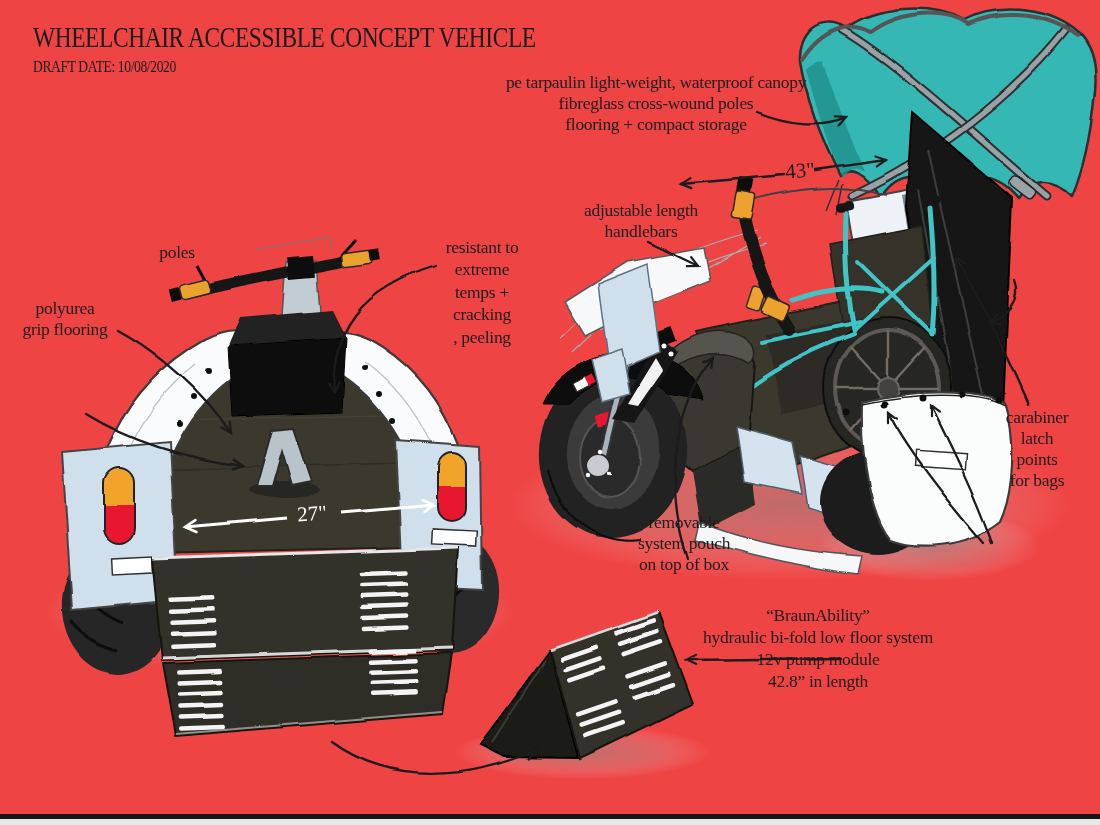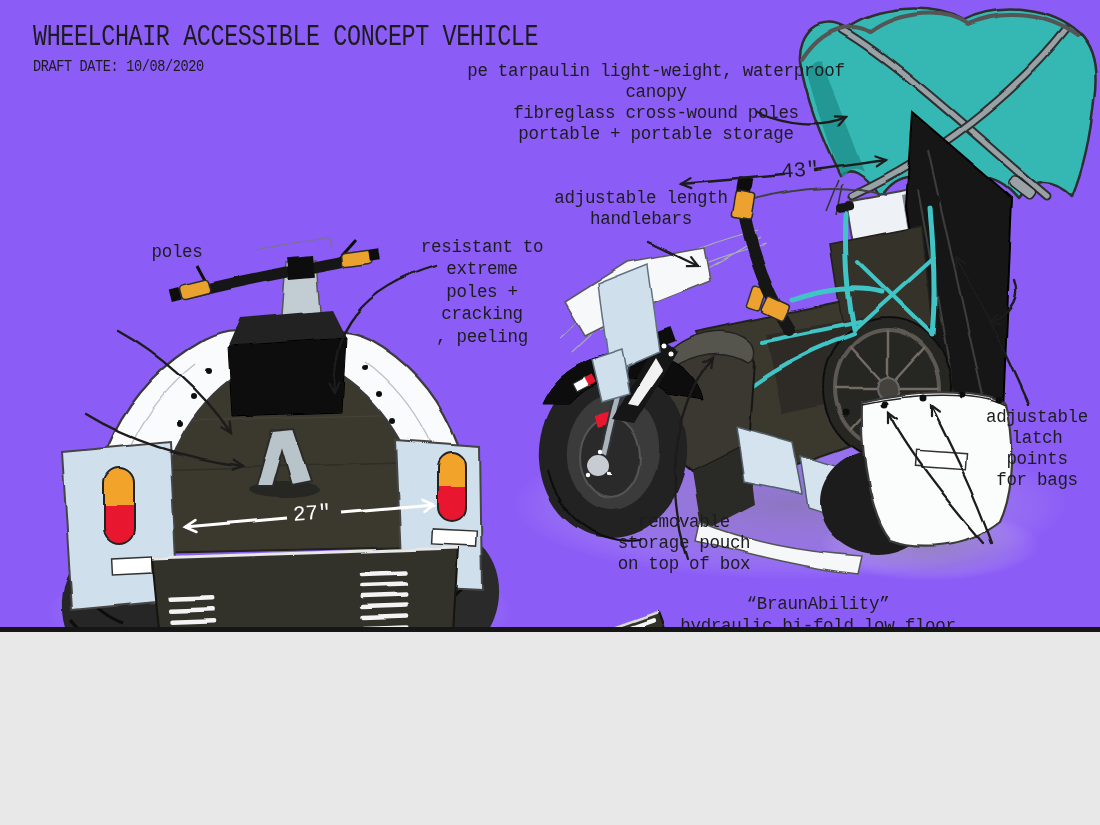--- a/index.html
+++ b/index.html
@@ -1,17 +1,17 @@
 <!DOCTYPE html>
 <html><head>
 <meta charset="utf-8">
 <style>
   html,body{margin:0;padding:0;background:#e8e8e8;}
-  #app{position:relative;width:1100px;height:632px;background:#8b5cf6;overflow:hidden;
-       font-family:Liberation Mono, monospace;}
+  #app{position:relative;width:1100px;height:819px;background:#ef4444;overflow:hidden;
+       font-family:Liberation Serif, serif;}
   #art{position:absolute;left:0;top:0;width:1100px;height:825px;}
   .title{position:absolute;left:33px;top:20px;font-size:30px;font-weight:400;color:#1b1b1b;
          transform:scaleX(.78);transform-origin:0 0;letter-spacing:-.5px;white-space:nowrap;}
   .draft{position:absolute;left:33px;top:57px;font-size:17px;font-weight:400;color:#1b1b1b;
          transform:scaleX(.8);transform-origin:0 0;letter-spacing:-.5px;white-space:nowrap;}
   .lbl{position:absolute;transform:translate(-50%,-50%);text-align:center;
        font-size:17.5px;line-height:1.2;color:#1d1d1f;letter-spacing:-.3px;white-space:pre-line;}
   .lh126{line-height:1.26}.lh128{line-height:1.28}.lh125{line-height:1.25}
   .meas{font-size:21px;letter-spacing:0;}
   .white{color:#ffffff;}
@@ -289,36 +289,38 @@
     <path d="M984,543 C940,492 906,448 888,412" marker-end="url(#ah)"></path>
     <path d="M992,543 C974,492 950,444 931,406" marker-end="url(#ah)"></path>
   </g>
 </svg>
 
   <div class="title">WHEELCHAIR ACCESSIBLE CONCEPT VEHICLE</div>
   <div class="draft">DRAFT DATE: 10/08/2020</div>
 
   <div class="lbl" style="left:656px;top:103px">pe tarpaulin light-weight, waterproof canopy
 fibreglass cross-wound poles
-portable + portable storage</div>
+flooring + compact storage</div>
   <div class="lbl meas" style="left:800px;top:171px;transform:translate(-50%,-50%) rotate(-4deg)">43"</div>
-  <div class="lbl" style="left:641px;top:209px">adjustable length
+  <div class="lbl" style="left:641px;top:221px">adjustable length
 handlebars</div>
   <div class="lbl" style="left:177px;top:252px">poles</div>
   <div class="lbl lh128" style="left:482px;top:292px">resistant to
 extreme
-poles +
+temps +
 cracking
 , peeling</div>
+  <div class="lbl" style="left:65px;top:319px">polyurea
+grip flooring</div>
   <div class="lbl meas white" style="left:312px;top:514px;transform:translate(-50%,-50%) rotate(-4deg)">27"</div>
-  <div class="lbl" style="left:1037px;top:449px">adjustable
+  <div class="lbl" style="left:1037px;top:449px">carabiner
 latch points
 for bags</div>
   <div class="lbl" style="left:684px;top:543px">removable
-storage pouch
+system pouch
 on top of box</div>
   <div class="lbl lh125" style="left:818px;top:649px">“BraunAbility”
 hydraulic bi-fold low floor system
 12v pump module
 42.8” in length</div>
 
   <div class="bottom-bar"></div>
 </div>
 
 </body></html>

